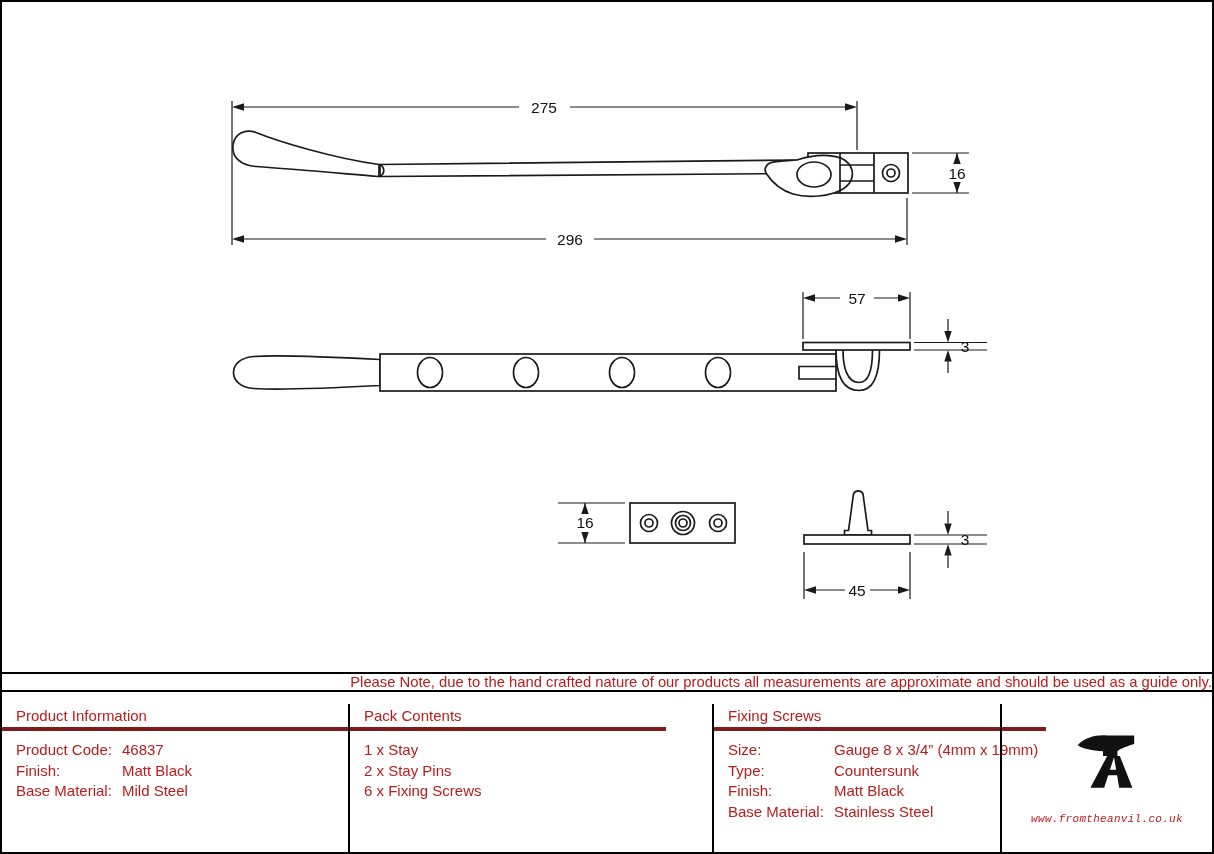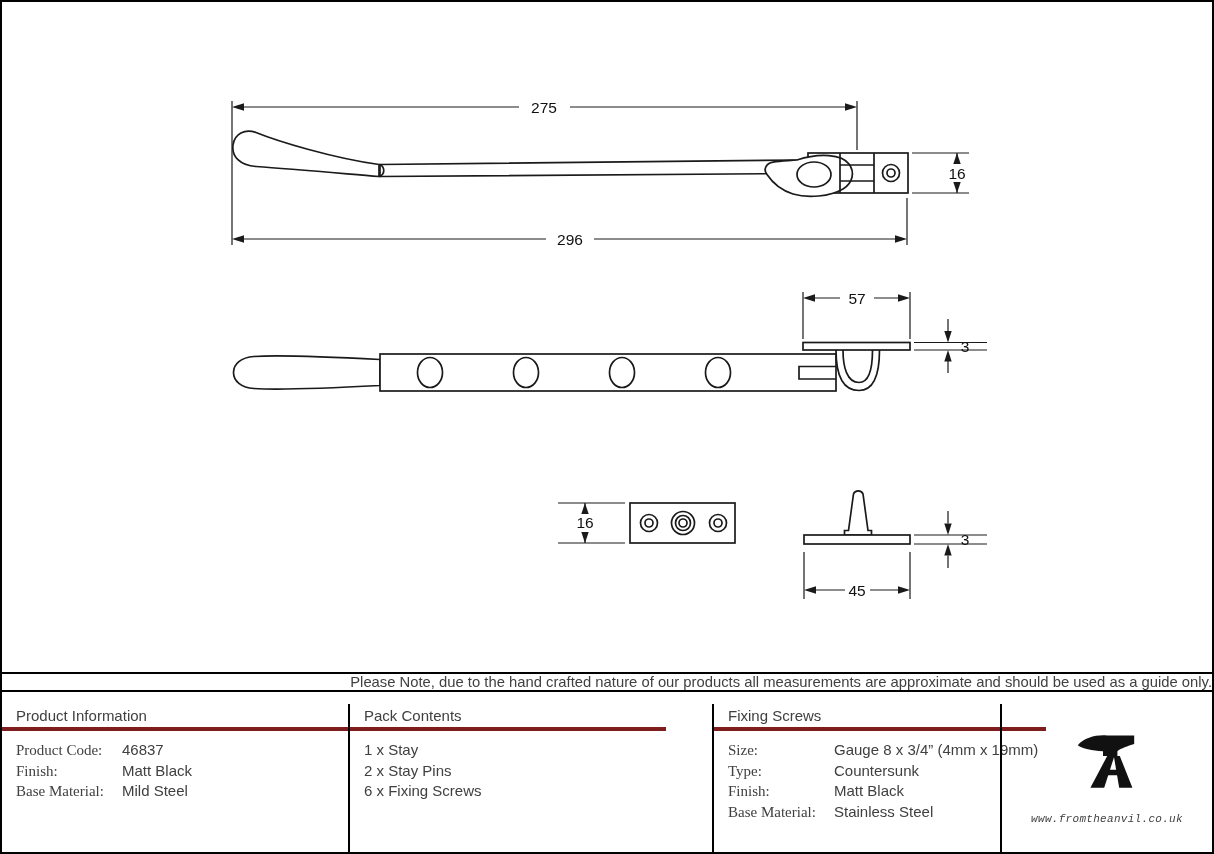--- a/index.html
+++ b/index.html
@@ -3,21 +3,21 @@
 <meta charset="utf-8">
 <style>
   html,body{margin:0;padding:0;background:#fff;}
   .sheet{
     position:relative;
     width:1214px;height:854px;
     box-sizing:border-box;
     border:2px solid #000;
     background:#fff;
     font-family:"Liberation Sans",sans-serif;
-    color:#404040;
+    color:#b91c1c;
     overflow:hidden;
     padding-left:47px;
   }
   .drawings{position:absolute;left:0;top:0;}
   .dim-text{font-family:"Liberation Sans",sans-serif;font-size:15.5px;fill:#111;}
   .outline{fill:#fff;stroke:#1a1a1a;stroke-width:1.7;}
   .outline-thin{fill:none;stroke:#1a1a1a;stroke-width:1.7;}
   .dimline{fill:none;stroke:#1a1a1a;stroke-width:1.2;}
   .arrow{fill:#1a1a1a;stroke:none;}
 
@@ -37,21 +37,21 @@
   .tcol.c1{left:0;width:346px;}
   .tcol.c2{left:346px;width:318px;border-left:2px solid #000;}
   .tcol.c3{left:664px;width:334px;border-left:2px solid #000;margin-left:46px;}
   .tcol.c4{left:998px;right:0;border-left:2px solid #000;display:flex;align-items:center;justify-content:center;}
   .col-header{
     height:27px;box-sizing:border-box;border-bottom:4px solid #7f1d1d;
     display:flex;align-items:center;padding-left:14px;font-size:15px;
   }
   .col-body{padding:9px 0 0 14px;font-size:15px;line-height:20.5px;}
   .spec-row{display:flex;}
-  .spec-label{width:106px;flex:0 0 106px;font-family:Liberation Serif, serif;}
+  .spec-label{width:106px;flex:0 0 106px;}
   .pack-item{display:block;}
 
   
   .logo{display:flex;flex-direction:column;align-items:center;}
   .logo-main{display:flex;align-items:flex-end;}
   .anvil-glyph{width:60px;height:60px;margin-right:1px;}
   .logo-col{position:relative;display:flex;flex-direction:column;align-items:flex-start;}
   .from-the{font-family:"Liberation Serif",serif;font-size:16px;display:flex;align-items:center;margin:0 0 0 10px;}
   .diamond{font-size:10px;margin-left:8px;line-height:1;}
   .nvil{font-family:"DejaVu Serif",serif;font-size:41px;line-height:0.82;letter-spacing:1px;position:relative;padding-right:9px;}

